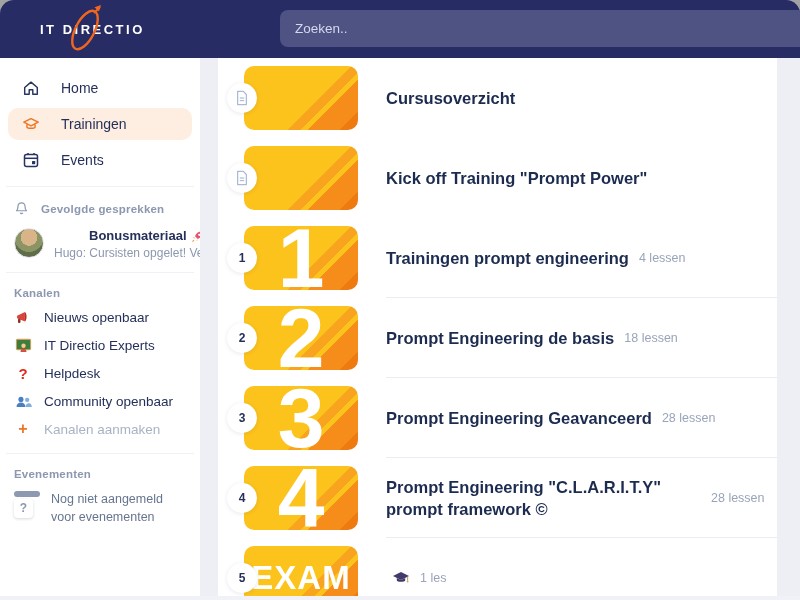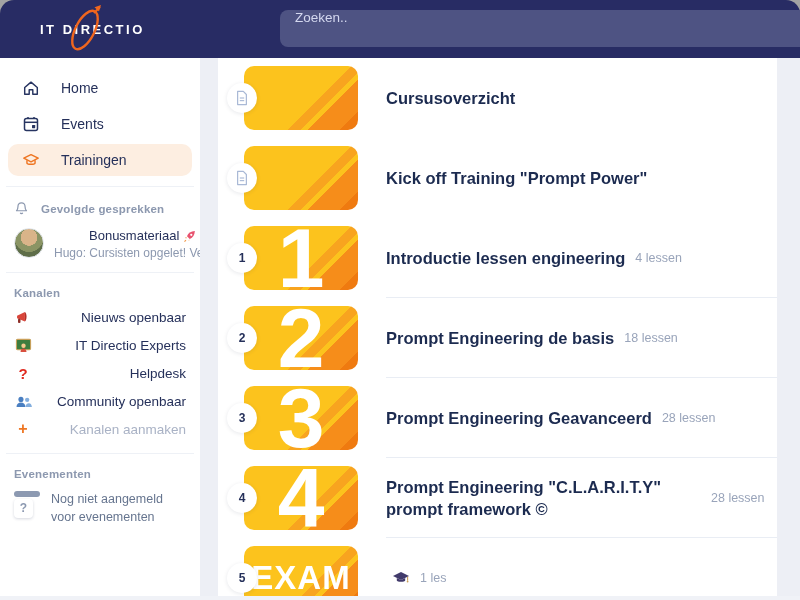--- a/index.html
+++ b/index.html
@@ -4,42 +4,42 @@
 <style>
   * { margin:0; padding:0; box-sizing:border-box; }
   html,body { width:800px; height:600px; background:#fff; font-family:"Liberation Sans",sans-serif; overflow:hidden; }
   .app { position:relative; width:800px; height:600px; background:#a3a3a3; }
 
   
   .topbar { position:absolute; top:0; left:0; right:0; height:58px; background:#282c64; border-radius:14px 14px 0 0; display:flex; align-items:center; z-index:5; }
   .logo { position:relative; margin-left:40px; height:58px; display:flex; align-items:center; }
   .logo-text { position:relative; z-index:1; color:#fff; font-size:13px; font-weight:bold; letter-spacing:2.5px; white-space:nowrap; }
   .logo-swoosh { position:absolute; left:24px; top:2px; z-index:2; pointer-events:none; }
-  .search { position:absolute; left:280px; top:10px; right:0; height:37px; background:#4e5383; border-radius:8px 0 0 8px; display:flex; align-items:flex-start; }
+  .search { position:absolute; left:280px; top:10px; right:0; height:37px; background:#4e5383; border-radius:8px 0 0 8px; display:flex; align-items:center; }
   .search input { background:transparent; border:none; outline:none; color:#eef0fa; font-size:13.5px; padding-left:15px; width:100%; font-family:"Liberation Sans",sans-serif; }
   .search input::placeholder { color:#d4d8ef; opacity:1; }
 
   
   .gutter-left  { position:absolute; top:58px; left:200px; width:18px; bottom:0; background:#edeff5; }
   .gutter-right { position:absolute; top:58px; left:777px; right:0; bottom:0; background:#edeff5; }
   .bottom-strip { position:absolute; left:0; right:0; bottom:0; height:4px; background:#f0f2f7; z-index:4; }
 
   
   .sidebar { position:absolute; top:58px; left:0; width:200px; bottom:0; background:#fff; padding-top:14px; }
   .nav { padding:0 8px; }
   .nav-item { display:flex; align-items:center; gap:21px; height:32px; margin-bottom:4px; padding:0 14px; border-radius:10px; color:#25305a; font-size:14px; font-weight:500; cursor:pointer; }
   .nav-item.active { background:#fdeee1; }
   .nav-item .nicon { width:18px; height:18px; flex:none; display:flex; }
   .sep { height:1px; background:#eef1f6; margin:10px 6px; }
   .section-h { display:flex; align-items:center; gap:12px; padding:4px 14px; color:#8c98af; font-size:11.5px; font-weight:bold; letter-spacing:.2px; }
   .chat { display:flex; gap:10px; padding:8px 8px 2px 14px; align-items:flex-start; cursor:pointer; }
   .avatar { width:30px; height:30px; flex:none; border-radius:50%; background:radial-gradient(circle at 50% 30%, #d9b489 0 34%, #8a9464 35% 60%, #5f6e49 61%); border:1px solid #e4e7ee; }
-  .chat-title { font-size:13px; font-weight:normal; color:#25305a; white-space:nowrap; display:flex; align-items:flex-end; gap:4px;padding-left:35px; }
+  .chat-title { font-size:13px; font-weight:bold; color:#25305a; white-space:nowrap; display:flex; align-items:flex-end; gap:4px;padding-left:35px; }
   .chat-sub { font-size:12px; color:#8c98af; margin-top:3px; white-space:nowrap; }
-  .chan { display:flex; align-items:center; gap:12px; height:28px; padding:0 14px; font-size:13.5px; font-weight:500; color:#25305a; cursor:pointer;justify-content:space-between; }
+  .chan { display:flex; align-items:center; gap:12px; height:28px; padding:0 14px; font-size:13.5px; font-weight:500; color:#25305a; cursor:pointer; }
   .chan .cicon { width:18px; display:flex; justify-content:center; flex:none; }
   .qmark { color:#e02b20; font-weight:bold; font-size:15px; }
   .chan.create { color:#a9b2c5; }
   .plus { color:#ee7623; font-weight:bold; font-size:16px; }
   .empty { display:flex; gap:10px; padding:6px 14px; color:#66758f; font-size:12.5px; line-height:1.45; }
   .empty-icon { width:27px; flex:none; padding-top:1px; }
   .ei-bar { width:26px; height:6px; border-radius:3px; background:#8c99b1; }
   .ei-box { width:19px; height:19px; margin-top:2px; border-radius:4px; background:#fff; box-shadow:0 1px 3px rgba(30,40,80,.18); color:#8c99b1; font-weight:bold; font-size:12px; display:flex; align-items:center; justify-content:center; }
 
   
@@ -82,40 +82,40 @@
   <aside class="sidebar">
     <nav class="nav">
       <div class="nav-item">
         <span class="nicon">
           <svg width="18" height="18" viewBox="0 0 20 20">
               <path d="M3 9.5 10 3.5 17 9.5 V17 H12 V12 H8 V17 H3 Z" fill="none" stroke="#273461" stroke-width="1.6" stroke-linejoin="round"></path>
             </svg>
         </span>
         <span>Home</span>
       </div>
+      <div class="nav-item active">
+        <span class="nicon">
+          <svg width="18" height="18" viewBox="0 0 20 20">
+              <path d="M10 4 18 8 10 12 2 8 Z" fill="none" stroke="#ee7623" stroke-width="1.6" stroke-linejoin="round"></path>
+              <path d="M5.5 10.2 V13.3 C5.5 15.2 14.5 15.2 14.5 13.3 V10.2" fill="none" stroke="#ee7623" stroke-width="1.6"></path>
+            </svg>
+        </span>
+        <span>Trainingen</span>
+      </div>
       <div class="nav-item">
         <span class="nicon">
           <svg width="18" height="18" viewBox="0 0 18 18">
               <rect x="2.5" y="3.5" width="13" height="12" rx="2" fill="none" stroke="#273461" stroke-width="1.5"></rect>
               <line x1="2.5" y1="7.3" x2="15.5" y2="7.3" stroke="#273461" stroke-width="1.5"></line>
               <rect x="10" y="10" width="3.2" height="3.2" rx="0.6" fill="#273461"></rect>
               <line x1="6" y1="2" x2="6" y2="4" stroke="#273461" stroke-width="1.5"></line>
               <line x1="12" y1="2" x2="12" y2="4" stroke="#273461" stroke-width="1.5"></line>
             </svg>
         </span>
         <span>Events</span>
-      </div>
-      <div class="nav-item active">
-        <span class="nicon">
-          <svg width="18" height="18" viewBox="0 0 20 20">
-              <path d="M10 4 18 8 10 12 2 8 Z" fill="none" stroke="#ee7623" stroke-width="1.6" stroke-linejoin="round"></path>
-              <path d="M5.5 10.2 V13.3 C5.5 15.2 14.5 15.2 14.5 13.3 V10.2" fill="none" stroke="#ee7623" stroke-width="1.6"></path>
-            </svg>
-        </span>
-        <span>Trainingen</span>
       </div>
     </nav>
 
     <div class="sep"></div>
 
     <div class="section-h">
       <svg width="15" height="15" viewBox="0 0 16 16">
           <path d="M8 2 C5.6 2 4.2 3.8 4.2 6.2 c0 2.8-.9 3.6-1.5 4.2 h10.6 c-.6-.6-1.5-1.4-1.5-4.2 C11.8 3.8 10.4 2 8 2 Z" fill="none" stroke="#8c98af" stroke-width="1.3" stroke-linejoin="round"></path>
           <path d="M6.7 12.6 a1.4 1.4 0 0 0 2.6 0" fill="none" stroke="#8c98af" stroke-width="1.3"></path>
         </svg>
@@ -246,21 +246,21 @@
     </div>
 
     <div class="row">
       <div class="thumbwrap">
         <div class="thumb">
           <span class="thumb-num">1</span>
         </div>
         <div class="badge">1</div>
       </div>
       <div class="titleblock">
-        <span class="title">Introductie lessen engineering</span>
+        <span class="title">Trainingen prompt engineering</span>
         <span class="lessons">4 lessen</span>
       </div>
       <div class="grow"></div>
       <span class="chev">
         <svg width="14" height="9" viewBox="0 0 14 9">
             <polyline points="1.5,1.5 7,7 12.5,1.5" fill="none" stroke="#39466b" stroke-width="2.2" stroke-linecap="round" stroke-linejoin="round"></polyline>
           </svg>
       </span>
       <div class="rowline"></div>
     </div>

